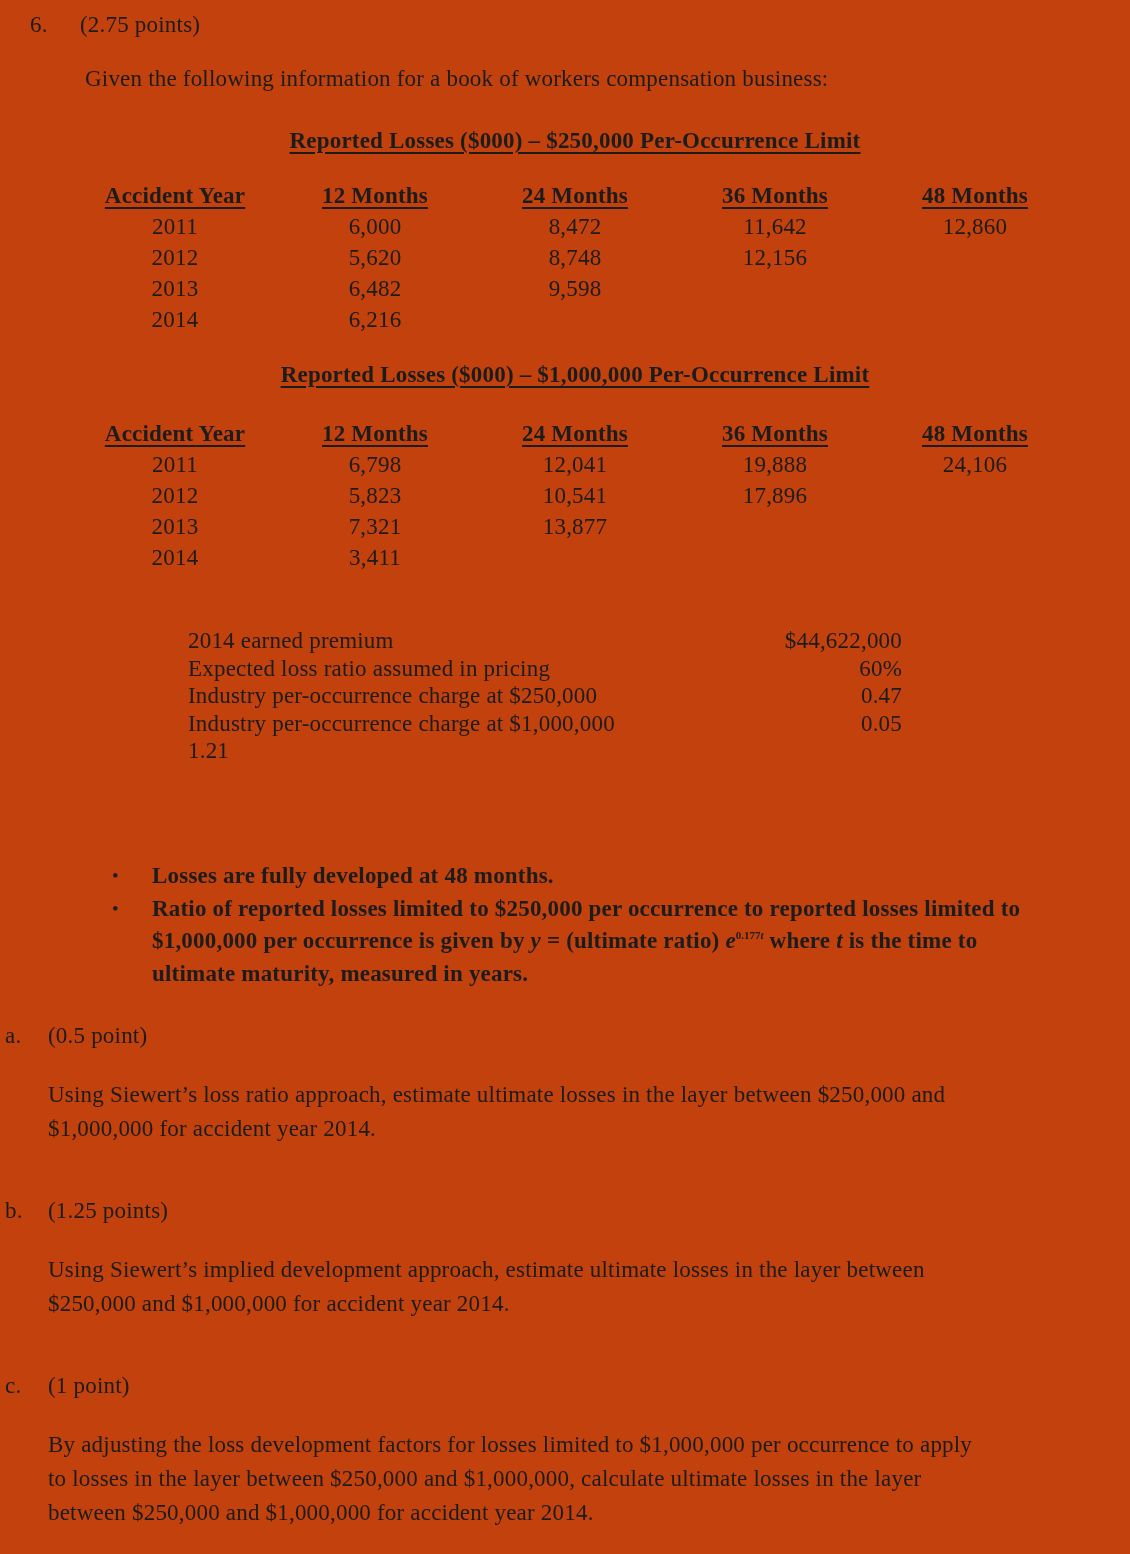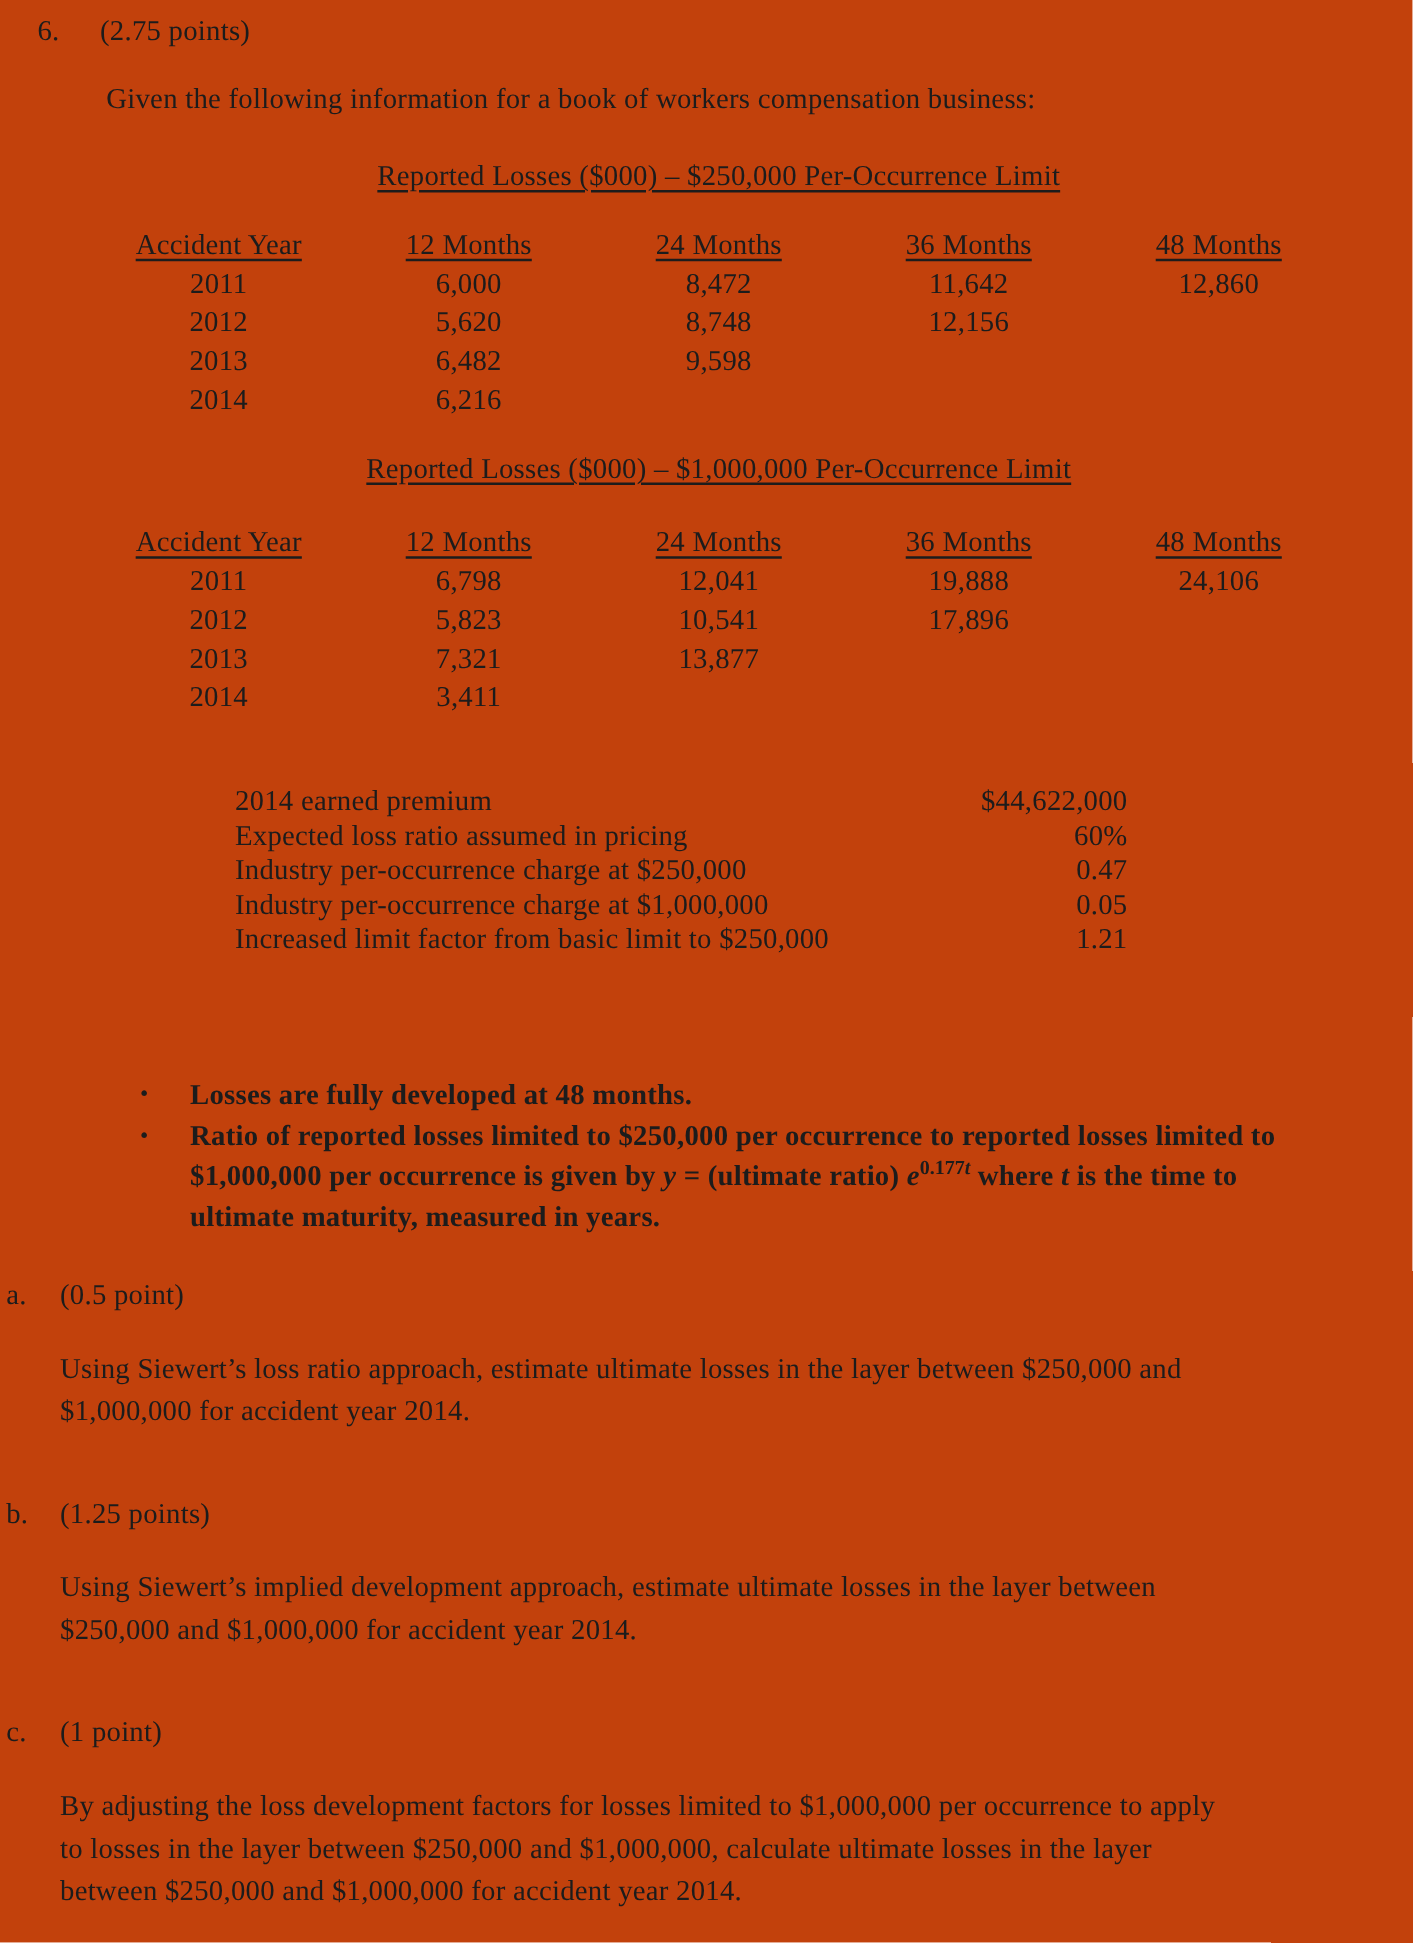--- a/index.html
+++ b/index.html
@@ -19,21 +19,21 @@
   .qheader { position: absolute; top: 8px; left: 30px; line-height: 33px; }
   .qnum { display: inline-block; width: 50px; }
 
   
   .intro { position: absolute; top: 62px; left: 85px; white-space: nowrap; line-height: 33px; }
 
   
   .tbl-title { position: absolute; left: 15px; width: 1120px; text-align: center; line-height: 33px; }
   .tbl-title-1 { top: 124px; }
   .tbl-title-2 { top: 358px; }
-  .u { text-decoration: underline; text-underline-offset: 4px; text-decoration-thickness: 2px; }
+  .u { text-decoration: underline; text-underline-offset: 4px; text-decoration-thickness: 2px; font-weight: bold; }
 
   
   .loss-table { position: absolute; left: 75px; width: 1000px; border-collapse: collapse; table-layout: fixed; }
   .loss-table-1 { top: 180px; }
   .loss-table-2 { top: 418px; }
   .loss-table th, .loss-table td {
     width: 20%;
     text-align: center;
     font-weight: normal;
     padding: 0;
@@ -45,21 +45,21 @@
   .facts { position: absolute; top: 627px; left: 188px; width: 714px; }
   .fact-row { display: flex; justify-content: space-between; line-height: 27.5px; }
   .fact-label { text-align: center; }
   .fact-value { text-align: right; }
 
   
   .notes { position: absolute; top: 860px; left: 112px; width: 938px; line-height: 32.5px; }
   .note { display: flex; align-items: flex-start; }
   .marker { flex: 0 0 40px; width: 40px; font-size: 19px; }
   .note-text { flex: 1 1 auto; font-weight: bold; }
-  .sup { font-size: 16px; vertical-align: super; line-height: 0; letter-spacing: 0; }
+  .sup { font-size: 11px; vertical-align: super; line-height: 0; letter-spacing: 0; }
   i { font-style: italic; }
 
   
   .part { position: absolute; left: 5px; width: 1045px; }
   .part-a { top: 1019px; }
   .part-b { top: 1194px; }
   .part-c { top: 1369px; }
   .part-heading { line-height: 33px; }
   .part-letter { display: inline-block; width: 43px; }
   .part-text { margin-left: 43px; margin-top: 26px; width: 945px; line-height: 34px; }
@@ -178,21 +178,20 @@
     </div>
     <div class="fact-row">
       <span class="fact-label">Industry per-occurrence charge at $250,000</span>
       <span class="fact-value">0.47</span>
     </div>
     <div class="fact-row">
       <span class="fact-label">Industry per-occurrence charge at $1,000,000</span>
       <span class="fact-value">0.05</span>
     </div>
     <div class="fact-row">
-      <span class="fact-label">Increased limit factor from basic limit to $250,000</span>
       <span class="fact-value">1.21</span>
     </div>
   </div>
 
   <div class="notes">
     <div class="note">
       <span class="marker">•</span>
       <span class="note-text">Losses are fully developed at 48 months.</span>
     </div>
     <div class="note">

